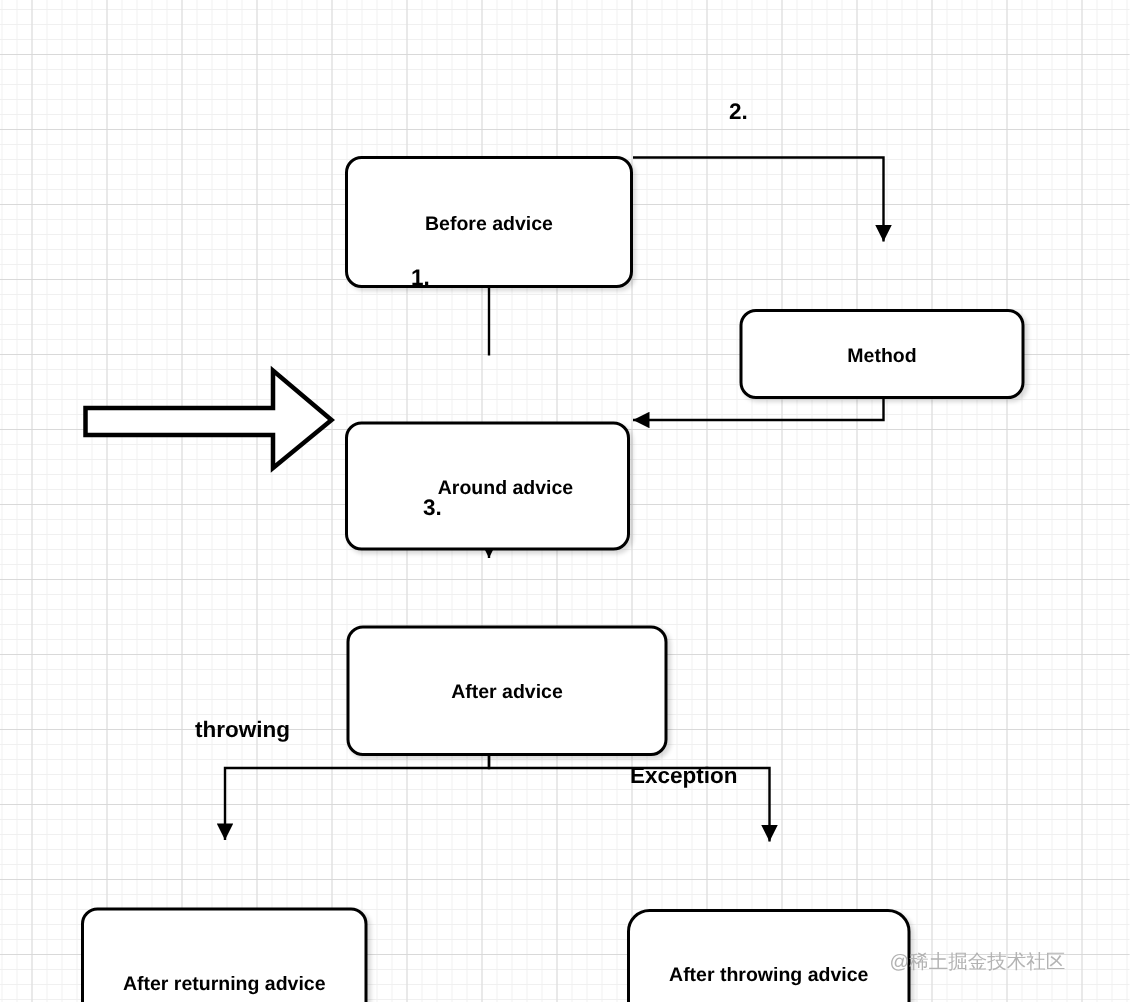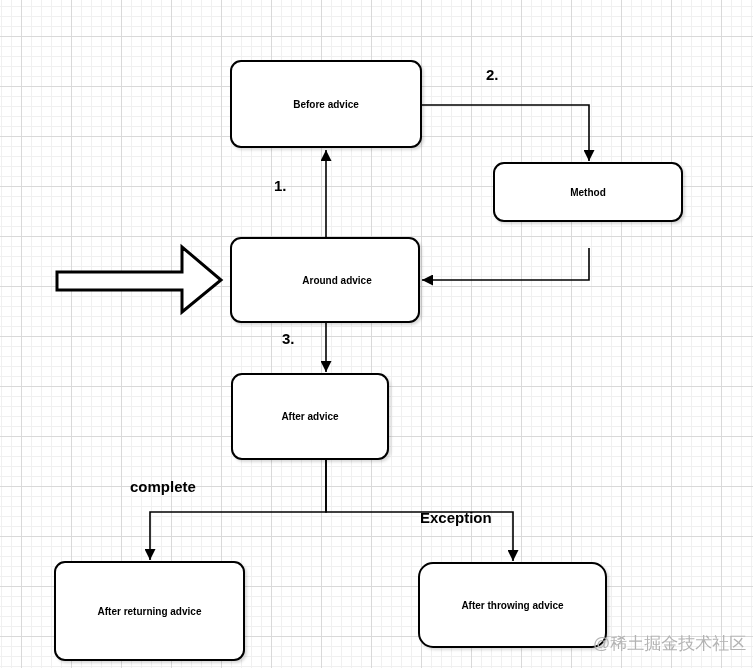--- a/index.html
+++ b/index.html
@@ -31,50 +31,51 @@
     position: absolute;
     box-sizing: border-box;
     background: #ffffff;
     border: 2.5px solid #000000;
     border-radius: 11px;
     display: flex;
     align-items: center;
     justify-content: center;
     text-align: center;
     font-weight: bold;
-    font-size: 10px;
+    font-size: 13px;
     color: #000000;
     box-shadow: 2px 2px 3px rgba(0,0,0,0.15);
+    margin-top: 44px;
   }
 
   .node-before   { left: 230px; top: 60px;  width: 192px; height: 88px; }
   .node-method   { left: 493px; top: 162px; width: 190px; height: 60px; }
   .node-around   { left: 230px; top: 237px; width: 190px; height: 86px; padding-left: 24px; }
-  .node-after    { left: 231px; top: 373px; width: 158px; height: 87px; }
+  .node-after    { left: 231px; top: 373px; width: 214px; height: 87px; }
   .node-returning{ left: 54px;  top: 561px; width: 191px; height: 100px; }
   .node-throwing { left: 418px; top: 562px; width: 189px; height: 86px; border-radius: 15px; }
 
   .edge-label {
     position: absolute;
     font-weight: bold;
     font-size: 15px;
     color: #000000;
     white-space: nowrap;
   }
   .label-step1    { left: 274px; top: 177px; }
   .label-step2    { left: 486px; top: 66px;  }
   .label-step3    { left: 282px; top: 330px; }
   .label-complete { left: 130px; top: 478px; }
   .label-exception{ left: 420px; top: 477px; margin-top: 32px; }
 
   .watermark {
     position: absolute;
     left: 593px;
     top: 632px;
-    font-size: 17px;
+    font-size: 13px;
     color: #b3b3b3;
     white-space: nowrap;
   }
 </style>
 </head>
 <body>
 
 <div class="canvas">
 
   <svg class="edge-layer" width="753" height="668" viewBox="0 0 753 668" xmlns="http://www.w3.org/2000/svg">
@@ -110,18 +111,18 @@
   <div class="node node-returning">
     <span>After returning advice</span>
   </div>
   <div class="node node-throwing">
     <span>After throwing advice</span>
   </div>
 
   <div class="edge-label label-step1">1.</div>
   <div class="edge-label label-step2">2.</div>
   <div class="edge-label label-step3">3.</div>
-  <div class="edge-label label-complete">complete</div>
+  <div class="edge-label label-complete">throwing</div>
   <div class="edge-label label-exception">Exception</div>
 
   <div class="watermark">@稀土掘金技术社区</div>
 
 </div>
 
 </body></html>

